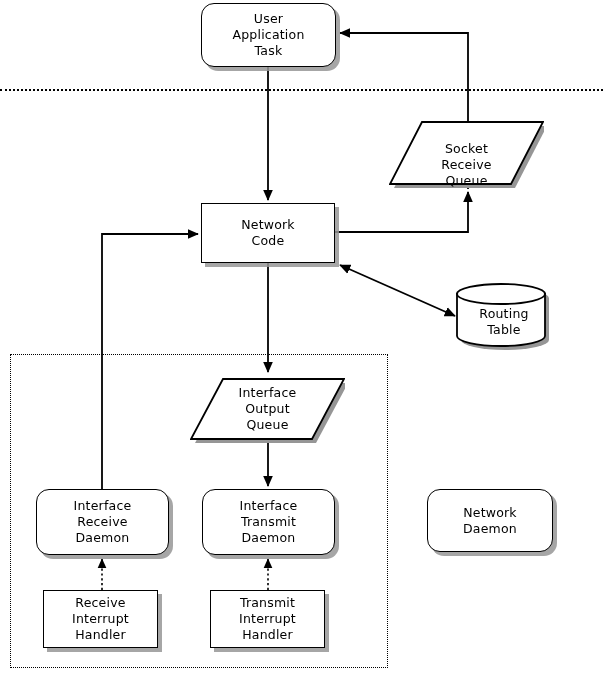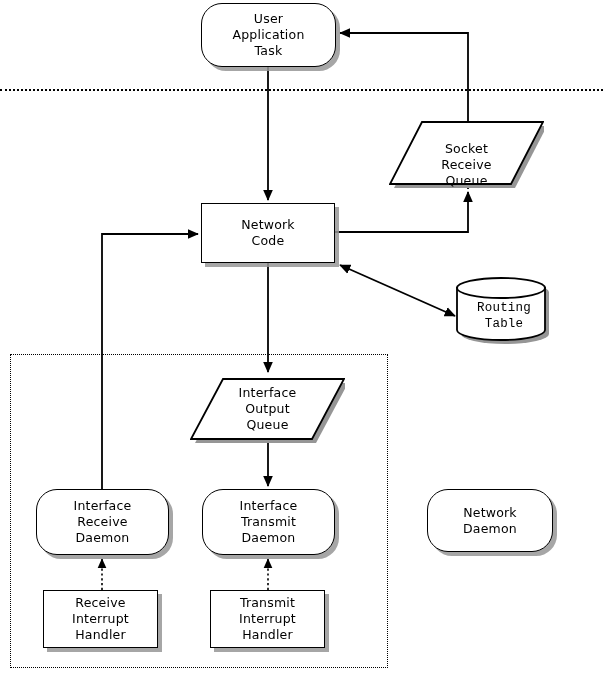--- a/index.html
+++ b/index.html
@@ -40,21 +40,21 @@
   .node .label {
     position: relative;
     z-index: 3;
     padding: 0 4px;
     white-space: pre-line;
   }
   
   .box-round {
     background: #ffffff;
     border: 1.6px solid #000000;
-    border-radius: 21px;
+    border-radius: 13px;
     box-shadow: 4px 4px 0 0 rgba(150,150,150,0.85);
   }
   
   .box-rect {
     background: #ffffff;
     border: 1.6px solid #000000;
     box-shadow: 4px 4px 0 0 rgba(150,150,150,0.85);
   }
   .box-rect-thin {
     background: #ffffff;
@@ -154,21 +154,21 @@
     <span class="label">Socket
 Receive
 Queue</span>
   </div>
 
   <div class="node box-rect" style="left:201px; top:203px; width:134px; height:60px;">
     <span class="label">Network
 Code</span>
   </div>
 
-  <div class="node cyl" style="left:456px; top:277px; width:96px; height:68px;font-family:Liberation Mono, monospace;">
+  <div class="node cyl" style="left:456px; top:283px; width:96px; height:68px;">
     <svg class="shape" viewBox="0 0 96 68" preserveAspectRatio="none" xmlns="http://www.w3.org/2000/svg">
       <g transform="translate(4,4)">
         <path d="M 1 11 L 1 53 A 44 10 0 0 0 89 53 L 89 11 Z" fill="#969696"></path>
         <ellipse cx="45" cy="11" rx="44" ry="10" fill="#969696"></ellipse>
       </g>
       <path d="M 1 11 L 1 53 A 44 10 0 0 0 89 53 L 89 11 Z" fill="#ffffff" stroke="#000000" stroke-width="1.8"></path>
       <ellipse cx="45" cy="11" rx="44" ry="10" fill="#ffffff" stroke="#000000" stroke-width="1.8"></ellipse>
     </svg>
     <span class="label" style="margin-top:9px;">Routing
 Table</span>

